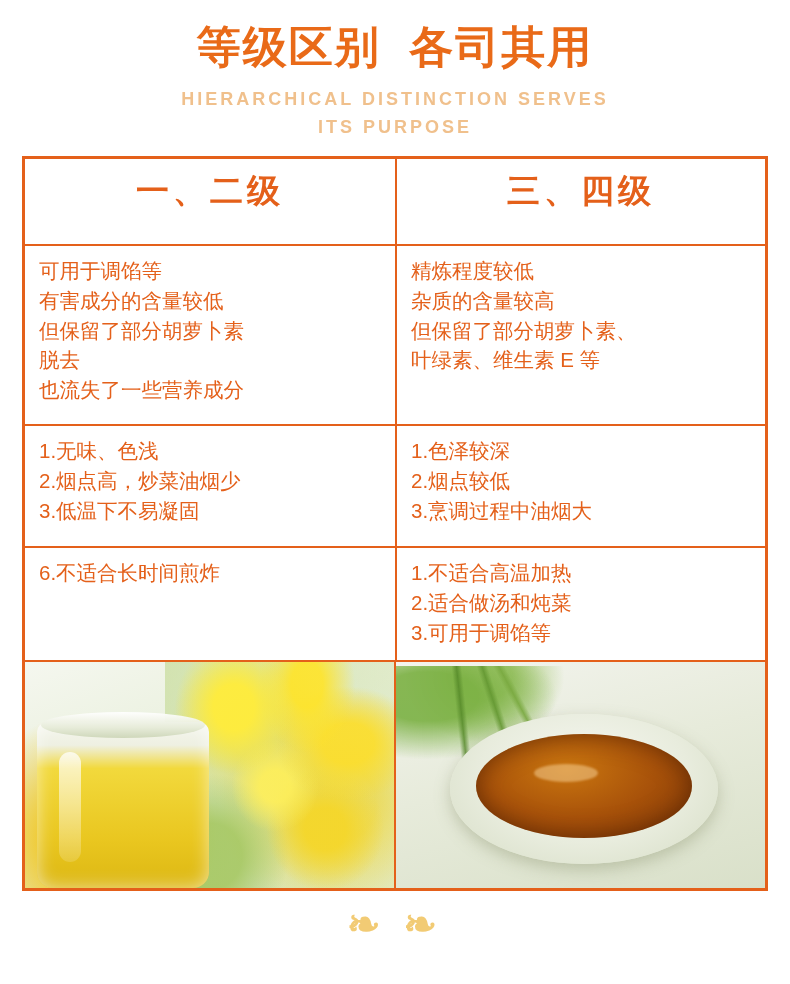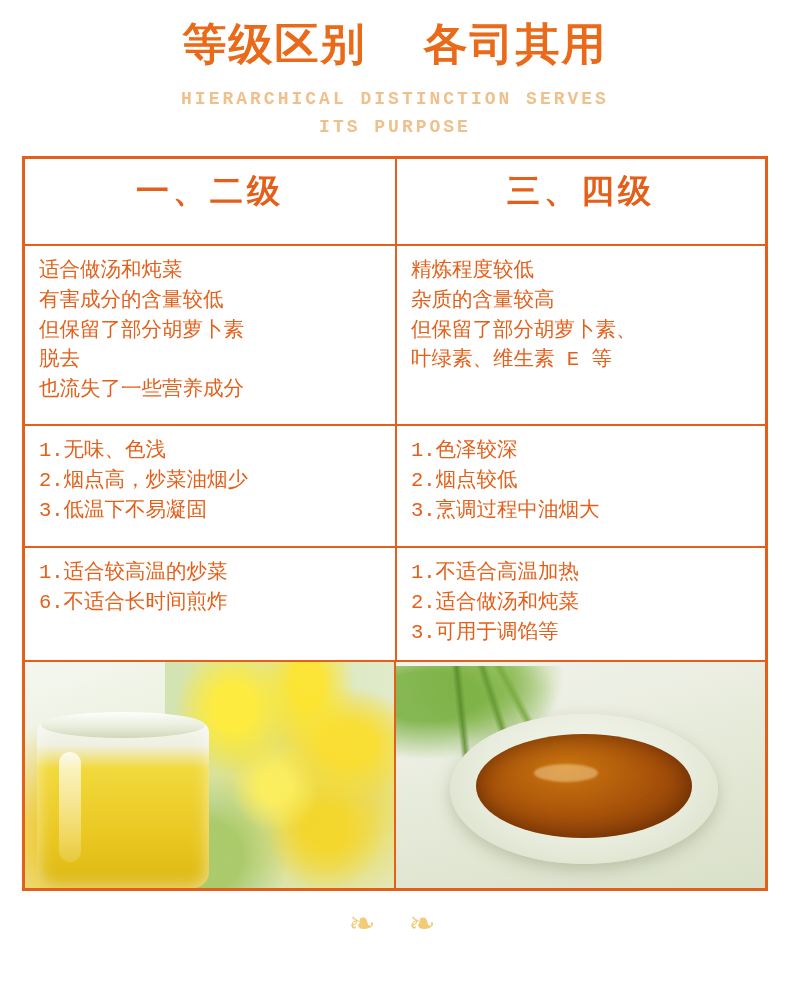--- a/index.html
+++ b/index.html
@@ -11,21 +11,20 @@
     height: 984px;
     background: #ffffff;
     font-family: "Liberation Sans", sans-serif;
     overflow: hidden;
   }
   .page {
     position: relative;
     width: 790px;
     height: 984px;
     background: #ffffff;
-    font-family: Liberation Mono, monospace;
   }
 
   
   .header {
     padding-top: 22px;
     text-align: center;
   }
   .title {
     font-size: 44px;
     font-weight: bold;
@@ -230,21 +229,21 @@
         <span class="col-head">一、二级</span>
       </div>
       <div class="tcell">
         <span class="col-head">三、四级</span>
       </div>
     </div>
 
     <div class="trow row-desc">
       <div class="tcell">
         <div class="body-text">
-          <span class="ln">适合做汤和炖菜</span>
+          <span class="ln">可用于调馅等</span>
           <span class="ln">有害成分的含量较低</span>
           <span class="ln">但保留了部分胡萝卜素</span>
           <span class="ln">脱去</span>
           <span class="ln">也流失了一些营养成分</span>
         </div>
       </div>
       <div class="tcell">
         <div class="body-text">
           <span class="ln">精炼程度较低</span>
           <span class="ln">杂质的含量较高</span>
@@ -267,21 +266,20 @@
           <span class="ln">1.色泽较深</span>
           <span class="ln">2.烟点较低</span>
           <span class="ln">3.烹调过程中油烟大</span>
         </div>
       </div>
     </div>
 
     <div class="trow row-use">
       <div class="tcell">
         <div class="body-text">
-          <span class="ln">1.适合较高温的炒菜</span>
           <span class="ln">6.不适合长时间煎炸</span>
         </div>
       </div>
       <div class="tcell">
         <div class="body-text">
           <span class="ln">1.不适合高温加热</span>
           <span class="ln">2.适合做汤和炖菜</span>
           <span class="ln">3.可用于调馅等</span>
         </div>
       </div>

